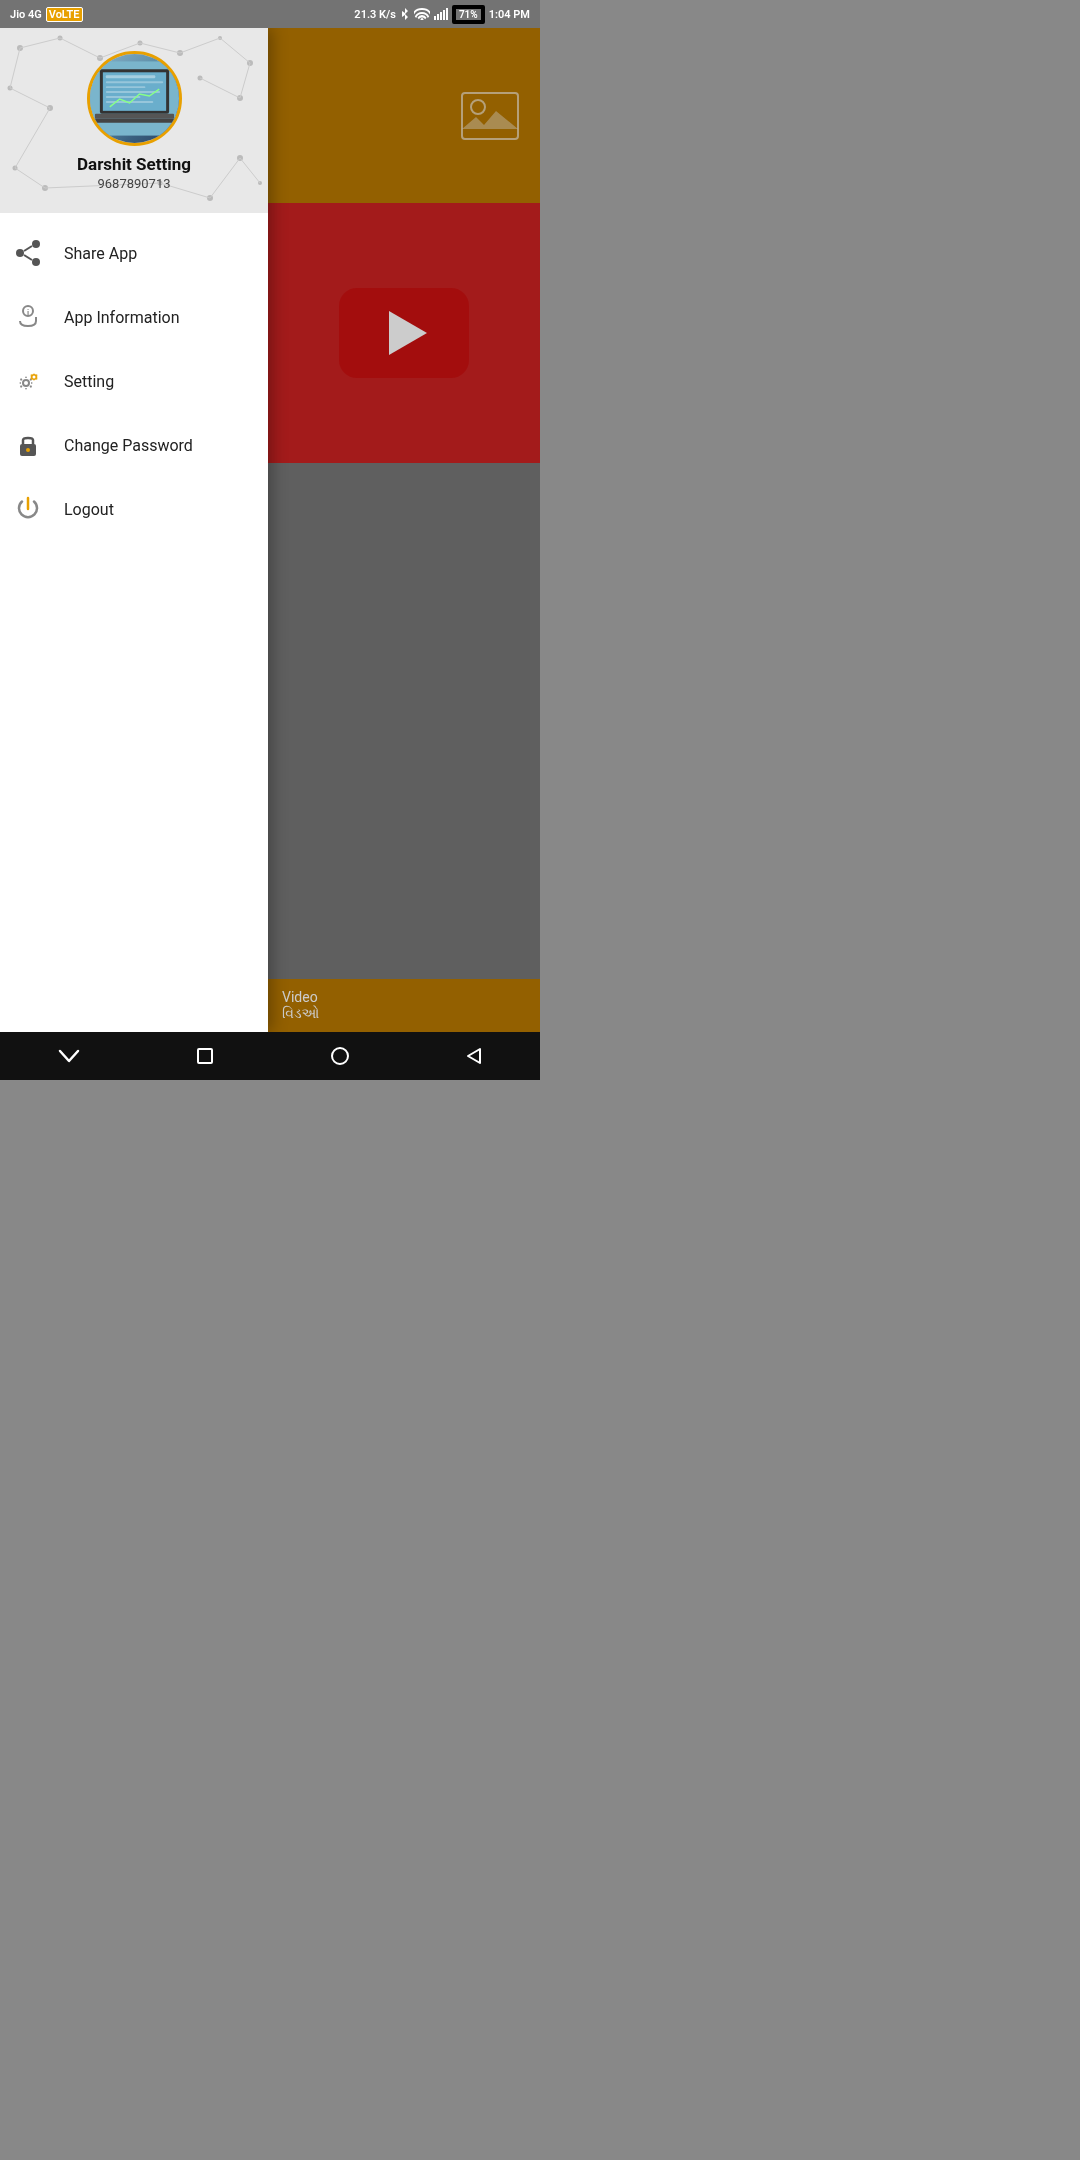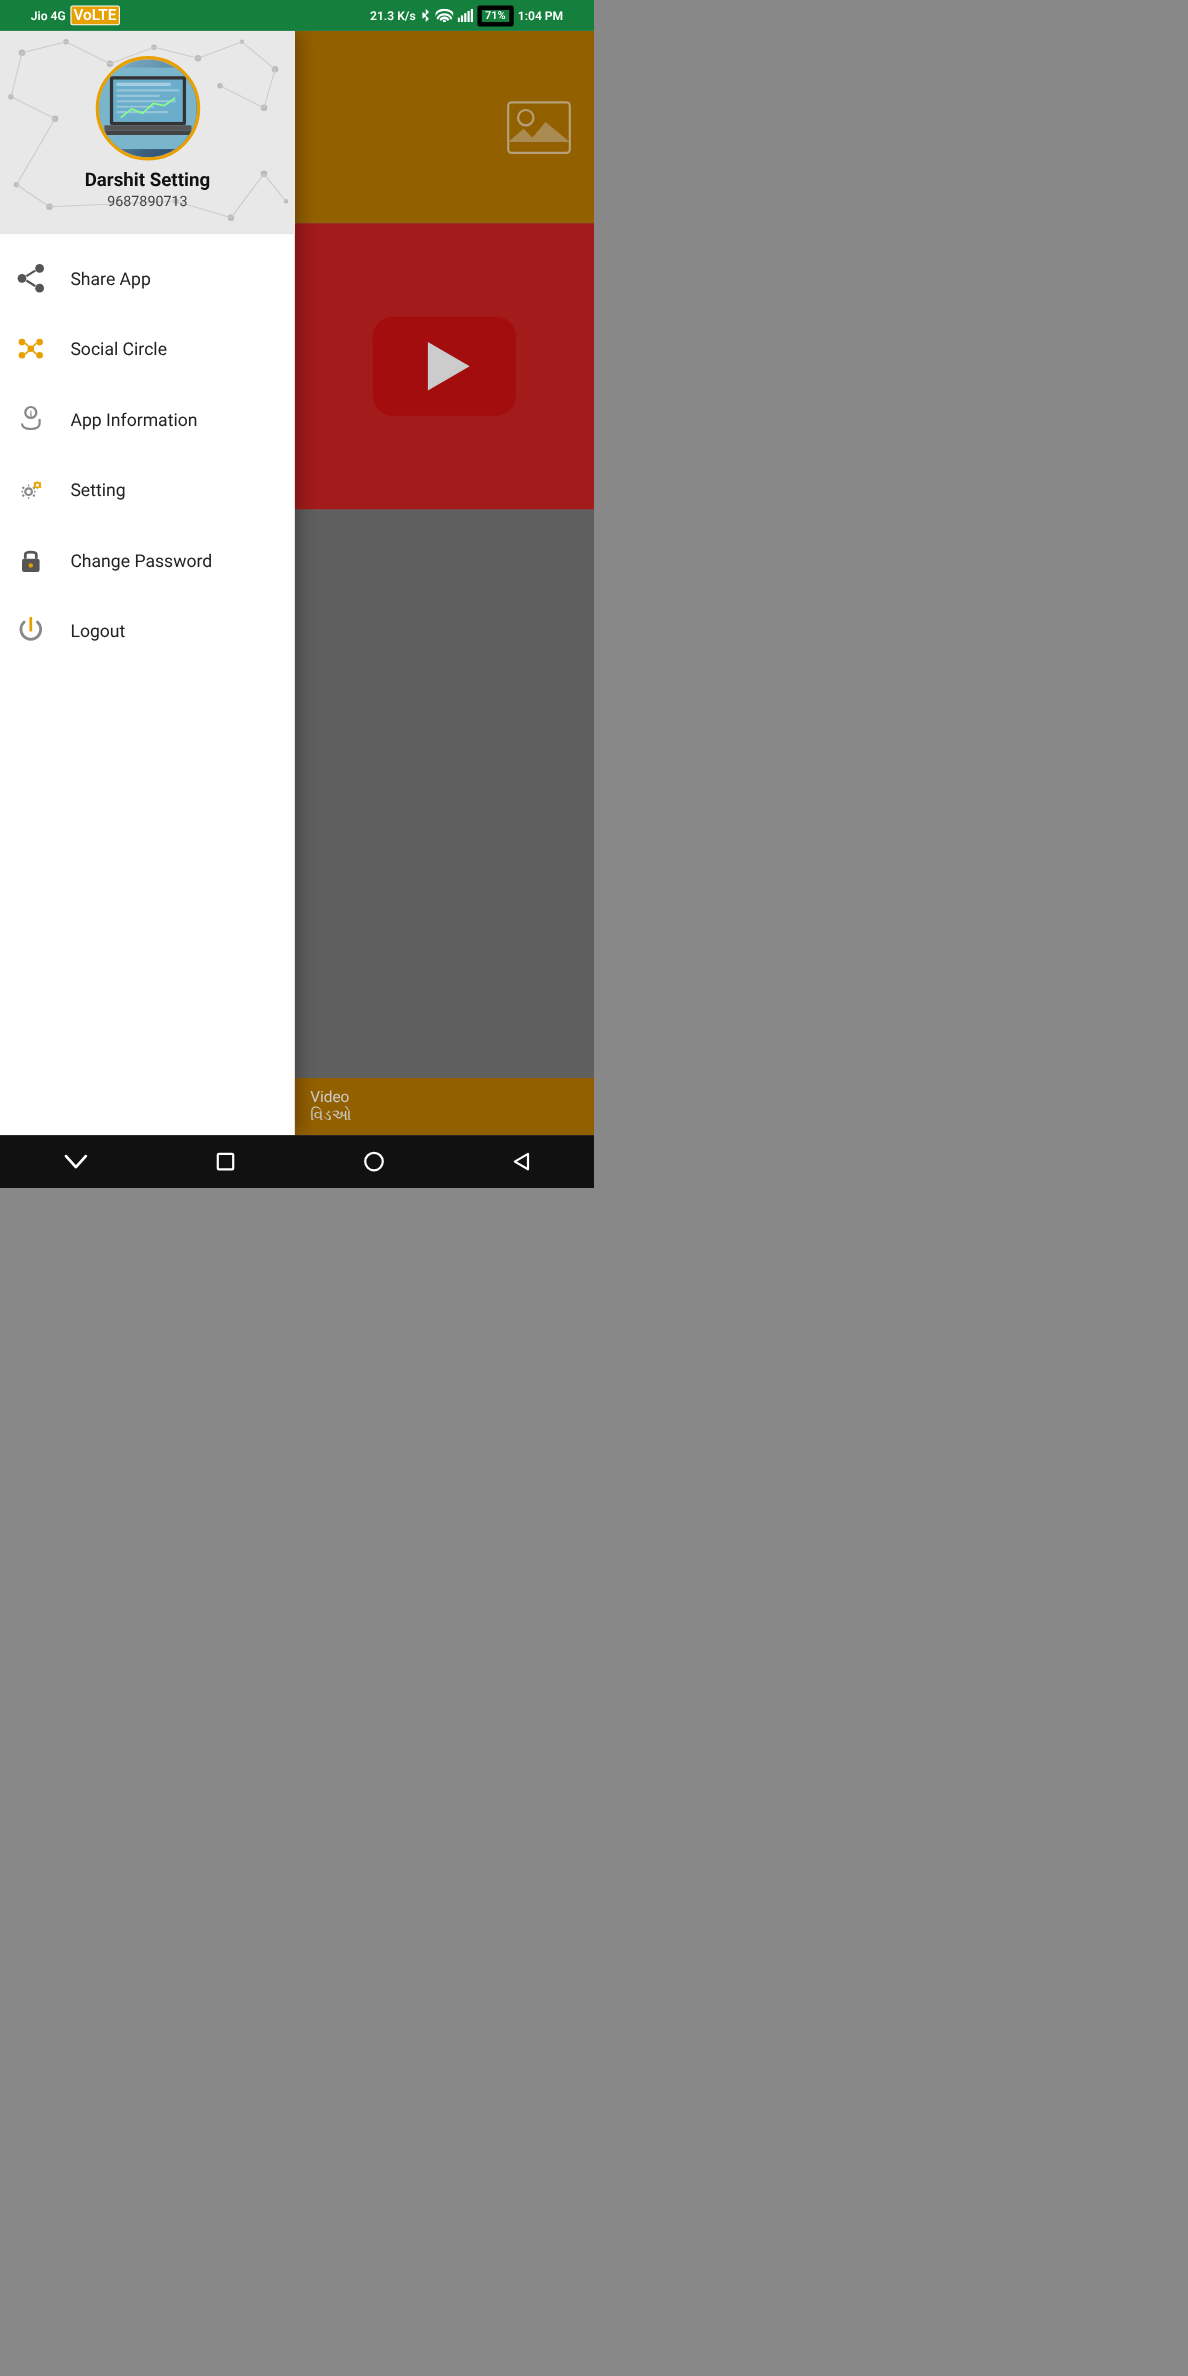--- a/index.html
+++ b/index.html
@@ -10,25 +10,25 @@
       font-family: 'Roboto', Arial, sans-serif;
       overflow: hidden;
       position: relative;
       background: #888;
     }
 
     
     .status-bar {
       width: 100%;
       height: 28px;
-      background: #15803d;
+      background: #737373;
       display: flex;
       align-items: center;
       justify-content: space-between;
-      padding: 0 28px;
+      padding: 0 10px;
       color: white;
       font-size: 11px;
       font-weight: 600;
       position: relative;
       z-index: 20;
     }
     .status-left { display: flex; align-items: center; gap: 4px; }
     .status-right { display: flex; align-items: center; gap: 4px; }
 
     
@@ -214,21 +214,21 @@
       background: rgba(0,0,0,0.2);
       z-index: 5;
     }
   </style>
 </head>
 <body>
 
 <div class="status-bar">
   <div class="status-left">
     <span>Jio 4G</span>
-    <span style="font-size:14px;background:#e8a000;border:1px solid white;padding:0 2px;border-radius:2px;">VoLTE</span>
+    <span style="font-size:11px;background:#e8a000;border:1px solid white;padding:0 2px;border-radius:2px;">VoLTE</span>
   </div>
   <div class="status-right">
     <span>21.3 K/s</span>
     <svg width="10" height="14" viewBox="0 0 10 14" fill="white">
       <path d="M5 1l3 3-3 3 3 3-3 3V8L2 10V4l3 2V1z"></path>
     </svg>
     <svg width="16" height="12" viewBox="0 0 16 12" fill="white">
       <path d="M8 10a1.5 1.5 0 110 3 1.5 1.5 0 010-3zm0-3a5 5 0 014.5 2.8l-1.4 1.4A3 3 0 008 9.5a3 3 0 00-3.1 1.7L3.5 9.8A5 5 0 018 7zm0-3a8 8 0 017.2 4.5l-1.4 1.4A6 6 0 008 6a6 6 0 00-5.8 3.9L.8 8.5A8 8 0 018 4zm0-4a11 11 0 019.9 6.2l-1.4 1.3A9 9 0 008 2 9 9 0 00-.5 7.5L-1.9 6.2A11 11 0 018 0z"></path>
     </svg>
     <svg width="14" height="12" viewBox="0 0 14 12" fill="white">
@@ -328,36 +328,20 @@
             <circle cx="6" cy="14" r="4" fill="#555"></circle>
             <circle cx="22" cy="23" r="4" fill="#555"></circle>
             <line x1="10" y1="12" x2="18" y2="7" stroke="#555" stroke-width="2"></line>
             <line x1="10" y1="16" x2="18" y2="21" stroke="#555" stroke-width="2"></line>
           </svg>
         </div>
         <span class="menu-label">Share App</span>
       </div>
 
 
-      <div class="menu-item">
-        <div class="menu-icon">
-          <svg width="28" height="28" viewBox="0 0 28 28" fill="none">
-            <circle cx="14" cy="14" r="3" fill="#E8A000"></circle>
-            <circle cx="6" cy="8" r="3" fill="#E8A000"></circle>
-            <circle cx="22" cy="8" r="3" fill="#E8A000"></circle>
-            <circle cx="6" cy="20" r="3" fill="#E8A000"></circle>
-            <circle cx="22" cy="20" r="3" fill="#E8A000"></circle>
-            <line x1="9" y1="9" x2="12" y2="12" stroke="#E8A000" stroke-width="1.5"></line>
-            <line x1="19" y1="9" x2="16" y2="12" stroke="#E8A000" stroke-width="1.5"></line>
-            <line x1="9" y1="19" x2="12" y2="16" stroke="#E8A000" stroke-width="1.5"></line>
-            <line x1="19" y1="19" x2="16" y2="16" stroke="#E8A000" stroke-width="1.5"></line>
-          </svg>
-        </div>
-        <span class="menu-label">Social Circle</span>
-      </div>
 
       <div class="menu-item">
         <div class="menu-icon">
           <svg width="28" height="28" viewBox="0 0 28 28" fill="none">
 
             <path d="M5 18 Q5 24 14 24 Q23 24 23 18 L23 14 L21 14 L21 18 Q21 22 14 22 Q7 22 7 18 Z" fill="#888"></path>
 
             <circle cx="14" cy="8" r="5" stroke="#888" stroke-width="2" fill="none"></circle>
             <text x="14" y="12" text-anchor="middle" font-size="8" fill="#888" font-weight="bold">i</text>
           </svg>

